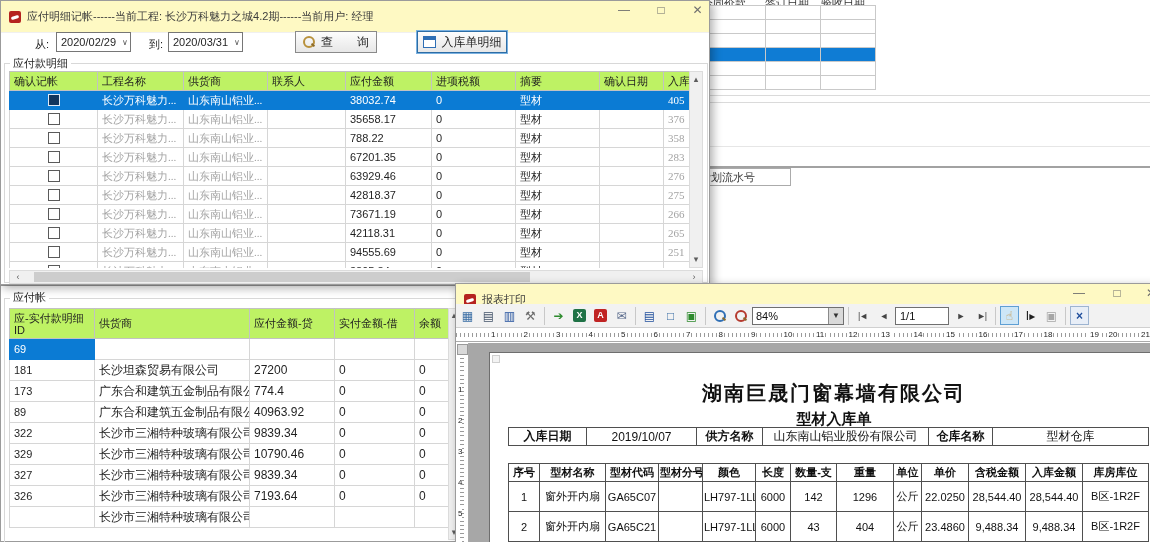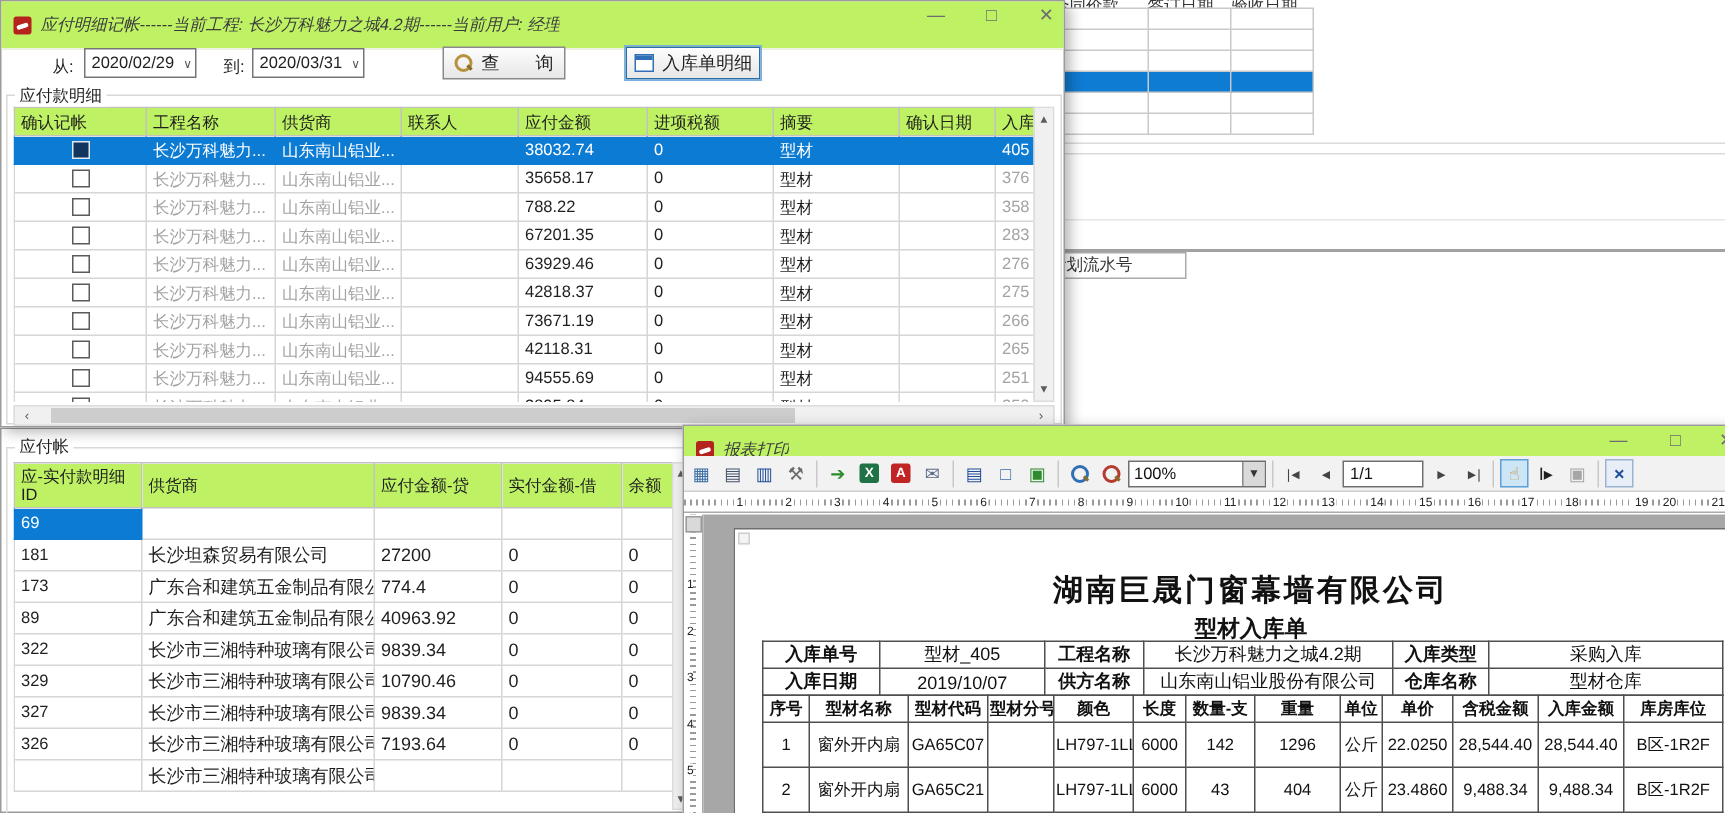--- a/index.html
+++ b/index.html
@@ -1,20 +1,20 @@
 <!DOCTYPE html>
 <html><head>
 <meta charset="utf-8">
 <style>
   *{margin:0;padding:0;box-sizing:border-box;font-family:"Liberation Sans","DejaVu Sans",sans-serif;}
   html,body{background:#dcdcdc;}
   #screen{position:relative;width:1150px;height:542px;background:#f4f4f4;overflow:hidden;}
   .win{position:absolute;background:#fff;border:1px solid #9b9b9b;box-shadow:3px 3px 9px rgba(0,0,0,.32);}
   
-  .tbar{position:relative;height:32px;background:#bef264;display:flex;align-items:center;border-bottom:1px solid #f0f0f0;font-style:italic;}
+  .tbar{position:relative;height:32px;background:#fef9c3;display:flex;align-items:center;border-bottom:1px solid #f0f0f0;}
   .appicon{width:12px;height:12px;margin-left:8px;background:#b5231f;border-radius:2px;position:relative;flex:none;}
   .appicon::after{content:"";position:absolute;left:2px;top:5px;width:8px;height:3px;background:#fff;border-radius:2px;transform:rotate(-18deg);}
   .ttext{font-size:11px;color:#3c3c3c;margin-left:6px;white-space:nowrap;overflow:hidden;}
   .winctl{position:absolute;top:0;height:19px;width:30px;text-align:center;font-size:12px;line-height:18px;color:#6e6e6e;}
   
   table.grid{border-collapse:collapse;table-layout:fixed;background:#fff;}
   .grid th,.grid td{border:1px solid #d6d6d6;font-weight:normal;font-size:11px;height:19px;padding:0 4px;text-align:left;white-space:nowrap;overflow:hidden;color:#1f1f1f;}
   .grid thead th{border-color:#c2c2c2;background:#bef264;height:19px;}
   .grid tr.sel td{background:#0b7bd4;color:#fff !important;border-color:#0b7bd4;}
   
@@ -29,21 +29,21 @@
   .mag::before{content:"";position:absolute;left:0;top:0;width:8px;height:8px;border:2px solid #b8913c;border-radius:50%;}
   .mag.blue::before{border-color:#2f6fb5;}
   .mag.red::before{border-color:#b53a2f;}
   .mag::after{content:"";position:absolute;left:8px;top:8px;width:4px;height:2px;background:#8a6a2a;transform:rotate(45deg);}
   .formicon{position:relative;width:13px;height:12px;background:#fff;border:1px solid #2f6fb5;flex:none;}
   .formicon::before{content:"";position:absolute;left:0;top:0;right:0;height:3px;background:#2f6fb5;}
   .groupbox{position:absolute;border:1px solid #d8d8d8;}
   .grouplabel{position:absolute;font-size:11px;color:#1f1f1f;background:#fff;padding:0 3px;z-index:2;}
   .cb{display:inline-block;width:12px;height:12px;border:1px solid #5a5a5a;background:#fff;vertical-align:-2px;}
   .cb.on{background:#12355e;border-color:#dfe9f5;}
-  #t1 .c-project,#t1 .c-supplier,#t1 .c-receipt{color:#a3a3a3;}
+  #t1 .c-project,#t1 .c-supplier,#t1 .c-receipt{color:#a3a3a3;font-family:Liberation Serif, serif;}
   #t1 td{height:19px;}
   
   .sb{position:absolute;background:#f0f0f0;border:1px solid #dcdcdc;font-size:9px;color:#5d5d5d;}
   .sb .sbtn{position:absolute;width:100%;text-align:center;line-height:13px;}
   .hthumb{position:absolute;top:1px;bottom:1px;background:#cdcdcd;}
   
   #w2{left:0;top:285px;width:462px;height:257px;z-index:20;box-shadow:2px 0 6px rgba(0,0,0,.2);}
   #t2 th,#t2 td{font-size:12px;height:21px;}
   #t2 thead th{height:30px;font-size:11px;vertical-align:middle;}
   #t2 thead th:first-child{white-space:normal;line-height:12px;}
@@ -448,21 +448,21 @@
         <div class="tbi" style="color: rgb(58, 110, 165);">□</div>
         <div class="tbi" style="color: rgb(46, 139, 46);">▣</div>
         <div class="tsep"></div>
         <div class="tbi">
           <span class="mag blue"></span>
         </div>
         <div class="tbi">
           <span class="mag red"></span>
         </div>
         <div id="zoombox">
-          <span class="val">100%</span>
+          <span class="val">84%</span>
           <span class="arr">▼</span>
         </div>
         <div class="tsep"></div>
         <div class="tbi navglyph" style="color: rgb(68, 68, 68);">|◄</div>
         <div class="tbi navglyph" style="color: rgb(68, 68, 68);">◄</div>
         <div id="pagebox">1/1</div>
         <div class="tbi navglyph" style="color: rgb(68, 68, 68);">►</div>
         <div class="tbi navglyph" style="color: rgb(68, 68, 68);">►|</div>
         <div class="tsep"></div>
         <div class="tbi selbox" style="color: rgb(200, 145, 58);">☝</div>
@@ -511,28 +511,20 @@
         <table class="rgrid" id="rinfo">
           <colgroup>
               <col style="width:78px">
               <col style="width:110px">
               <col style="width:66px">
               <col style="width:166px">
               <col style="width:64px">
               <col style="width:156px">
             </colgroup>
           <tbody>
-              <tr>
-                <td class="c-0">入库单号</td>
-                <td class="c-1">型材_405</td>
-                <td class="c-2">工程名称</td>
-                <td class="c-3">长沙万科魅力之城4.2期</td>
-                <td class="c-4">入库类型</td>
-                <td class="c-5">采购入库</td>
-              </tr>
               <tr>
                 <td class="c-0">入库日期</td>
                 <td class="c-1">2019/10/07</td>
                 <td class="c-2">供方名称</td>
                 <td class="c-3">山东南山铝业股份有限公司</td>
                 <td class="c-4">仓库名称</td>
                 <td class="c-5">型材仓库</td>
               </tr>
             </tbody>
         </table>

